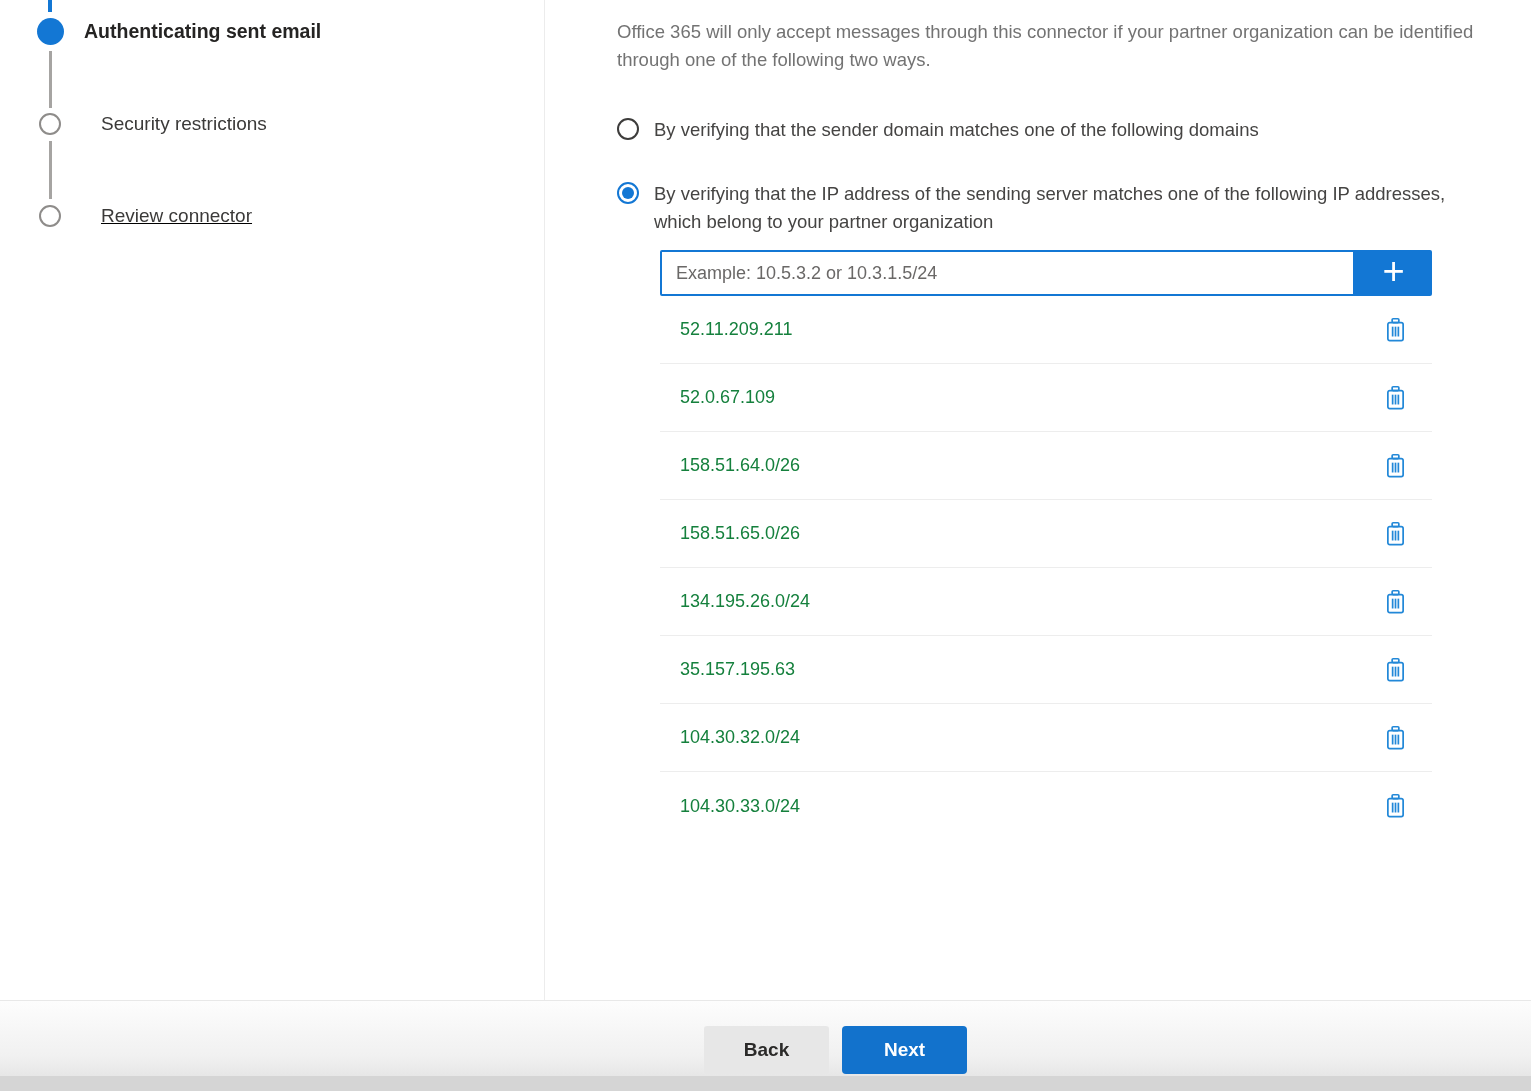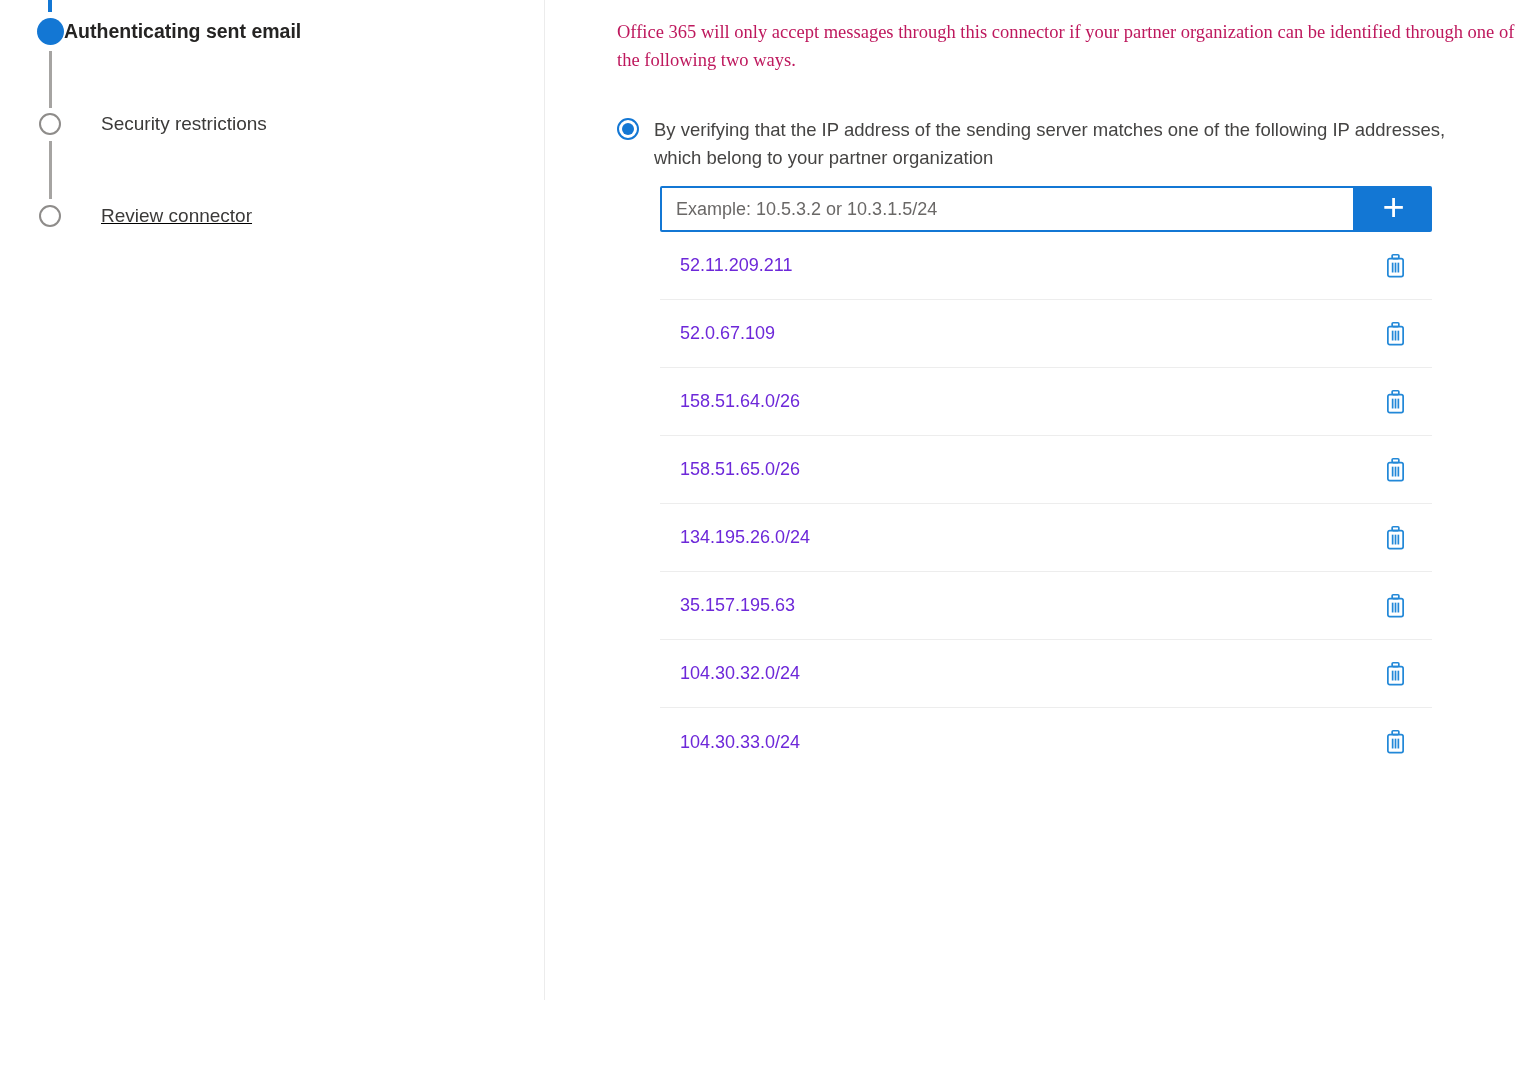--- a/index.html
+++ b/index.html
@@ -9,37 +9,37 @@
 
   
   .content-row { display:flex; height:1000px; }
 
   
   .sidebar { position:relative; width:545px; flex:0 0 545px;
              border-right:1px solid #ececec; }
   .pre-line { position:absolute; left:48px; top:0; width:4px; height:12px;
               background:#1377d4; }
   .step { position:absolute; display:flex; align-items:center; }
-  .step.active   { left:37px; top:18px; }
+  .step.active   { left:37px; top:18px; gap:20px; }
   .step.upcoming { gap:40px; }
   .step.s2 { left:39px; top:113px; }
   .step.s3 { left:39px; top:205px;text-decoration:underline; }
   .step-circle { border-radius:50%; flex:0 0 auto; }
   .step.active .step-circle { width:27px; height:27px; background:#1377d4; }
   .step.upcoming .step-circle { width:22px; height:22px; background:#fff;
               border:2.5px solid #8e8c8a; }
   .step-label { font-size:19px; color:#3b3a39; white-space:nowrap; }
   .step.active .step-label { font-weight:bold; color:#252423; font-size:19.5px; }
   .connector { position:absolute; left:48.5px; width:3px; background:#a6a4a2; }
   .connector.c1 { top:51px; height:57px; }
   .connector.c2 { top:141px; height:58px; }
 
   
   .main { flex:1; padding:18px 0 0 72px; overflow:hidden; }
-  .description { width:915px; font-size:18.5px; line-height:28px; color:#be185d;font-family:Liberation Serif, serif; }
+  .description { width:915px; font-size:18.5px; line-height:28px; color:#737373; }
 
   .options { margin-top:42px; }
   .option { display:flex; align-items:flex-start; gap:15px; }
   .option + .option { margin-top:36px; }
   .radio { width:22px; height:22px; border-radius:50%; flex:0 0 auto;
            margin-top:2px; background:#fff; position:relative; cursor:pointer; }
   .radio.off { border:2px solid #3d3c3b; }
   .radio.on  { border:2px solid #1377d4; }
   .radio.on::after { content:""; position:absolute; left:3px; top:3px;
            width:12px; height:12px; border-radius:50%; background:#1377d4; }
@@ -56,21 +56,21 @@
            color:#fff; font-size:38px; font-weight:100; line-height:1;
            cursor:pointer; display:flex; align-items:center; justify-content:center;
            border-radius:0 2px 2px 0; }
   .add-btn span { transform:translateY(-2px); }
 
   
   .ip-list { margin-left:43px; width:772px; }
   .ip-row { height:68px; display:flex; align-items:center;
            justify-content:space-between; padding:0 24px 0 20px; }
   .ip-row:not(:last-child) { border-bottom:1px solid #ededed; }
-  .ip-text { font-size:18px; color:#6d28d9; }
+  .ip-text { font-size:18px; color:#15803d; }
   .trash-btn { background:none; border:none; cursor:pointer; padding:2px;
            display:flex; align-items:center; }
 
   
   .footer { position:absolute; left:0; top:1000px; width:1531px; height:91px;
            border-top:1px solid #e8e8e8;
            background:linear-gradient(180deg,#fdfdfd 0%,#f1f1f1 60%,#e7e7e7 82%); }
   .footer::after { content:""; position:absolute; left:0; bottom:0;
            width:100%; height:15px; background:#d5d5d5; }
   .footer-buttons { display:flex; justify-content:center; gap:13px;
@@ -106,20 +106,24 @@
         <div class="step-circle"></div>
         <div class="step-label">Review connector</div>
       </div>
     </div>
 
     <div class="main">
       <div class="description">Office 365 will only accept messages through this connector if your partner organization can be identified through one of the following two ways.</div>
 
       <div class="options">
         <div class="option">
+          <div class="radio off"></div>
+          <div class="option-label">By verifying that the sender domain matches one of the following domains</div>
+        </div>
+        <div class="option">
           <div class="radio on"></div>
           <div class="option-label">By verifying that the IP address of the sending server matches one of the following IP addresses, which belong to your partner organization</div>
         </div>
       </div>
 
       <div class="ip-input-row">
         <input class="ip-input" type="text" placeholder="Example: 10.5.3.2 or 10.3.1.5/24" style="">
         <button class="add-btn">
           <span>+</span>
         </button>
@@ -229,13 +233,19 @@
         <line x1="8" y1="9.5" x2="8" y2="19.8"></line>
         <line x1="11" y1="9.5" x2="11" y2="19.8"></line>
         <line x1="14" y1="9.5" x2="14" y2="19.8"></line>
       </svg>
     </button>
   </div>
 </div>
     </div>
   </div>
 
+  <div class="footer">
+    <div class="footer-buttons">
+      <button class="btn btn-back">Back</button>
+      <button class="btn btn-next">Next</button>
+    </div>
+  </div>
 </div>
 
 </body></html>

